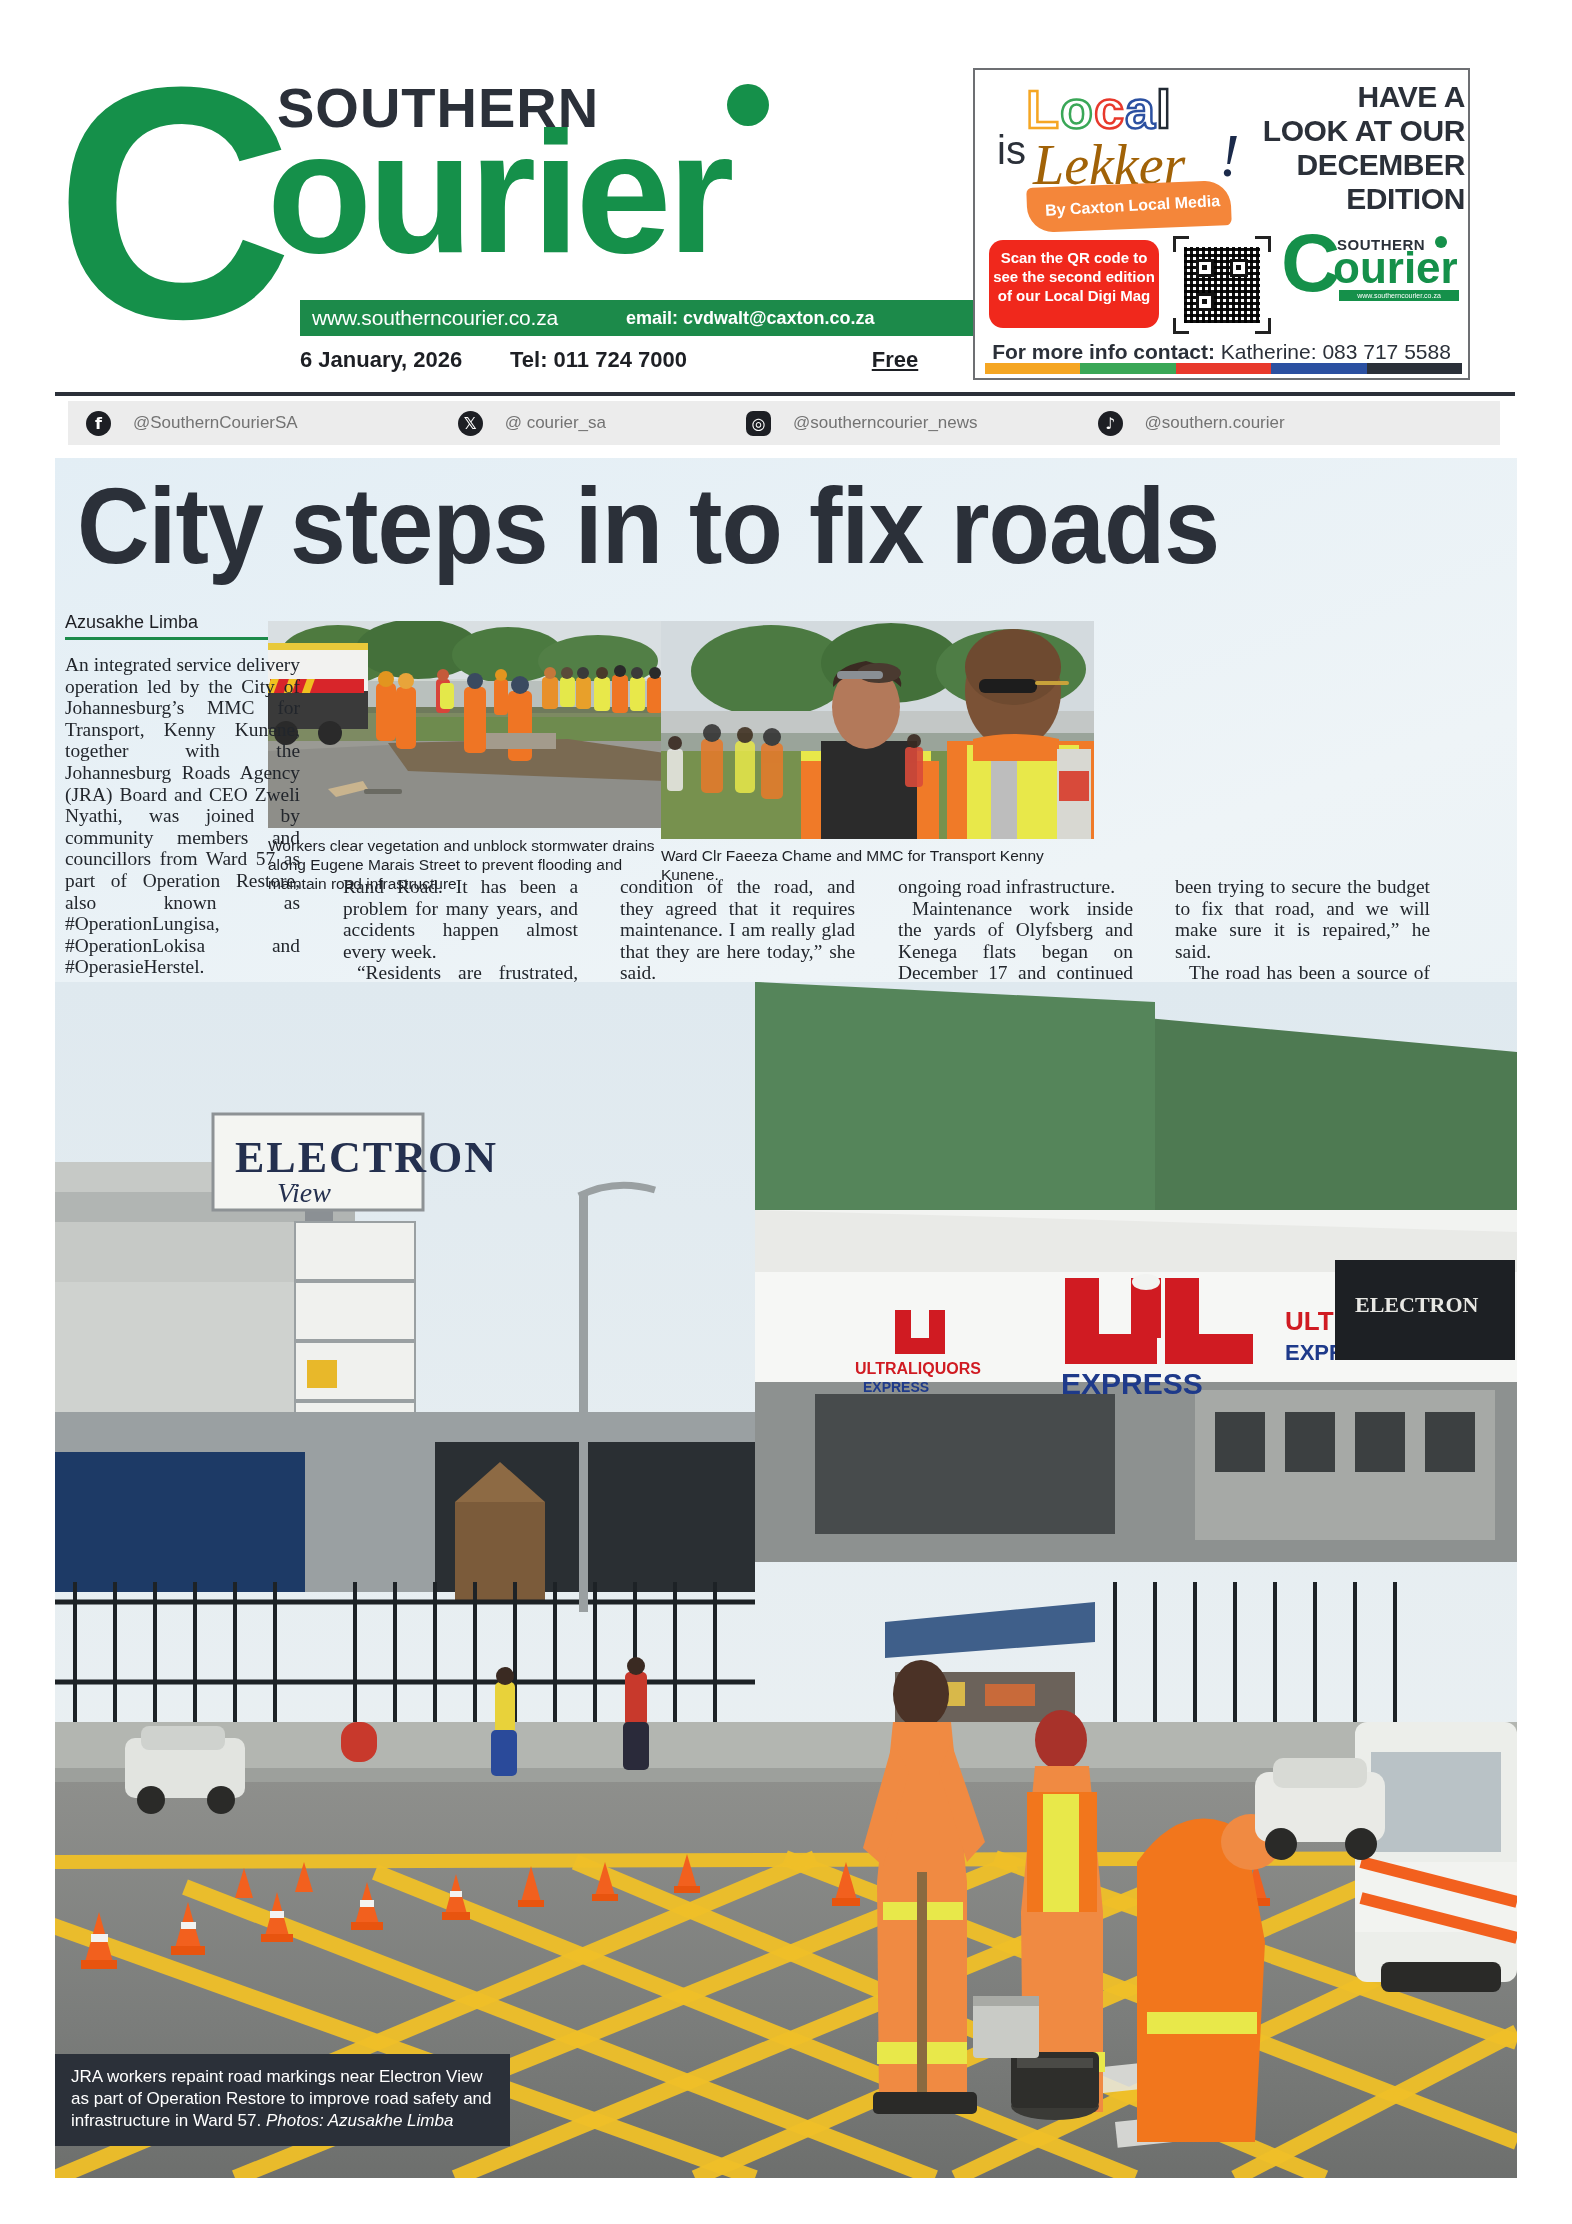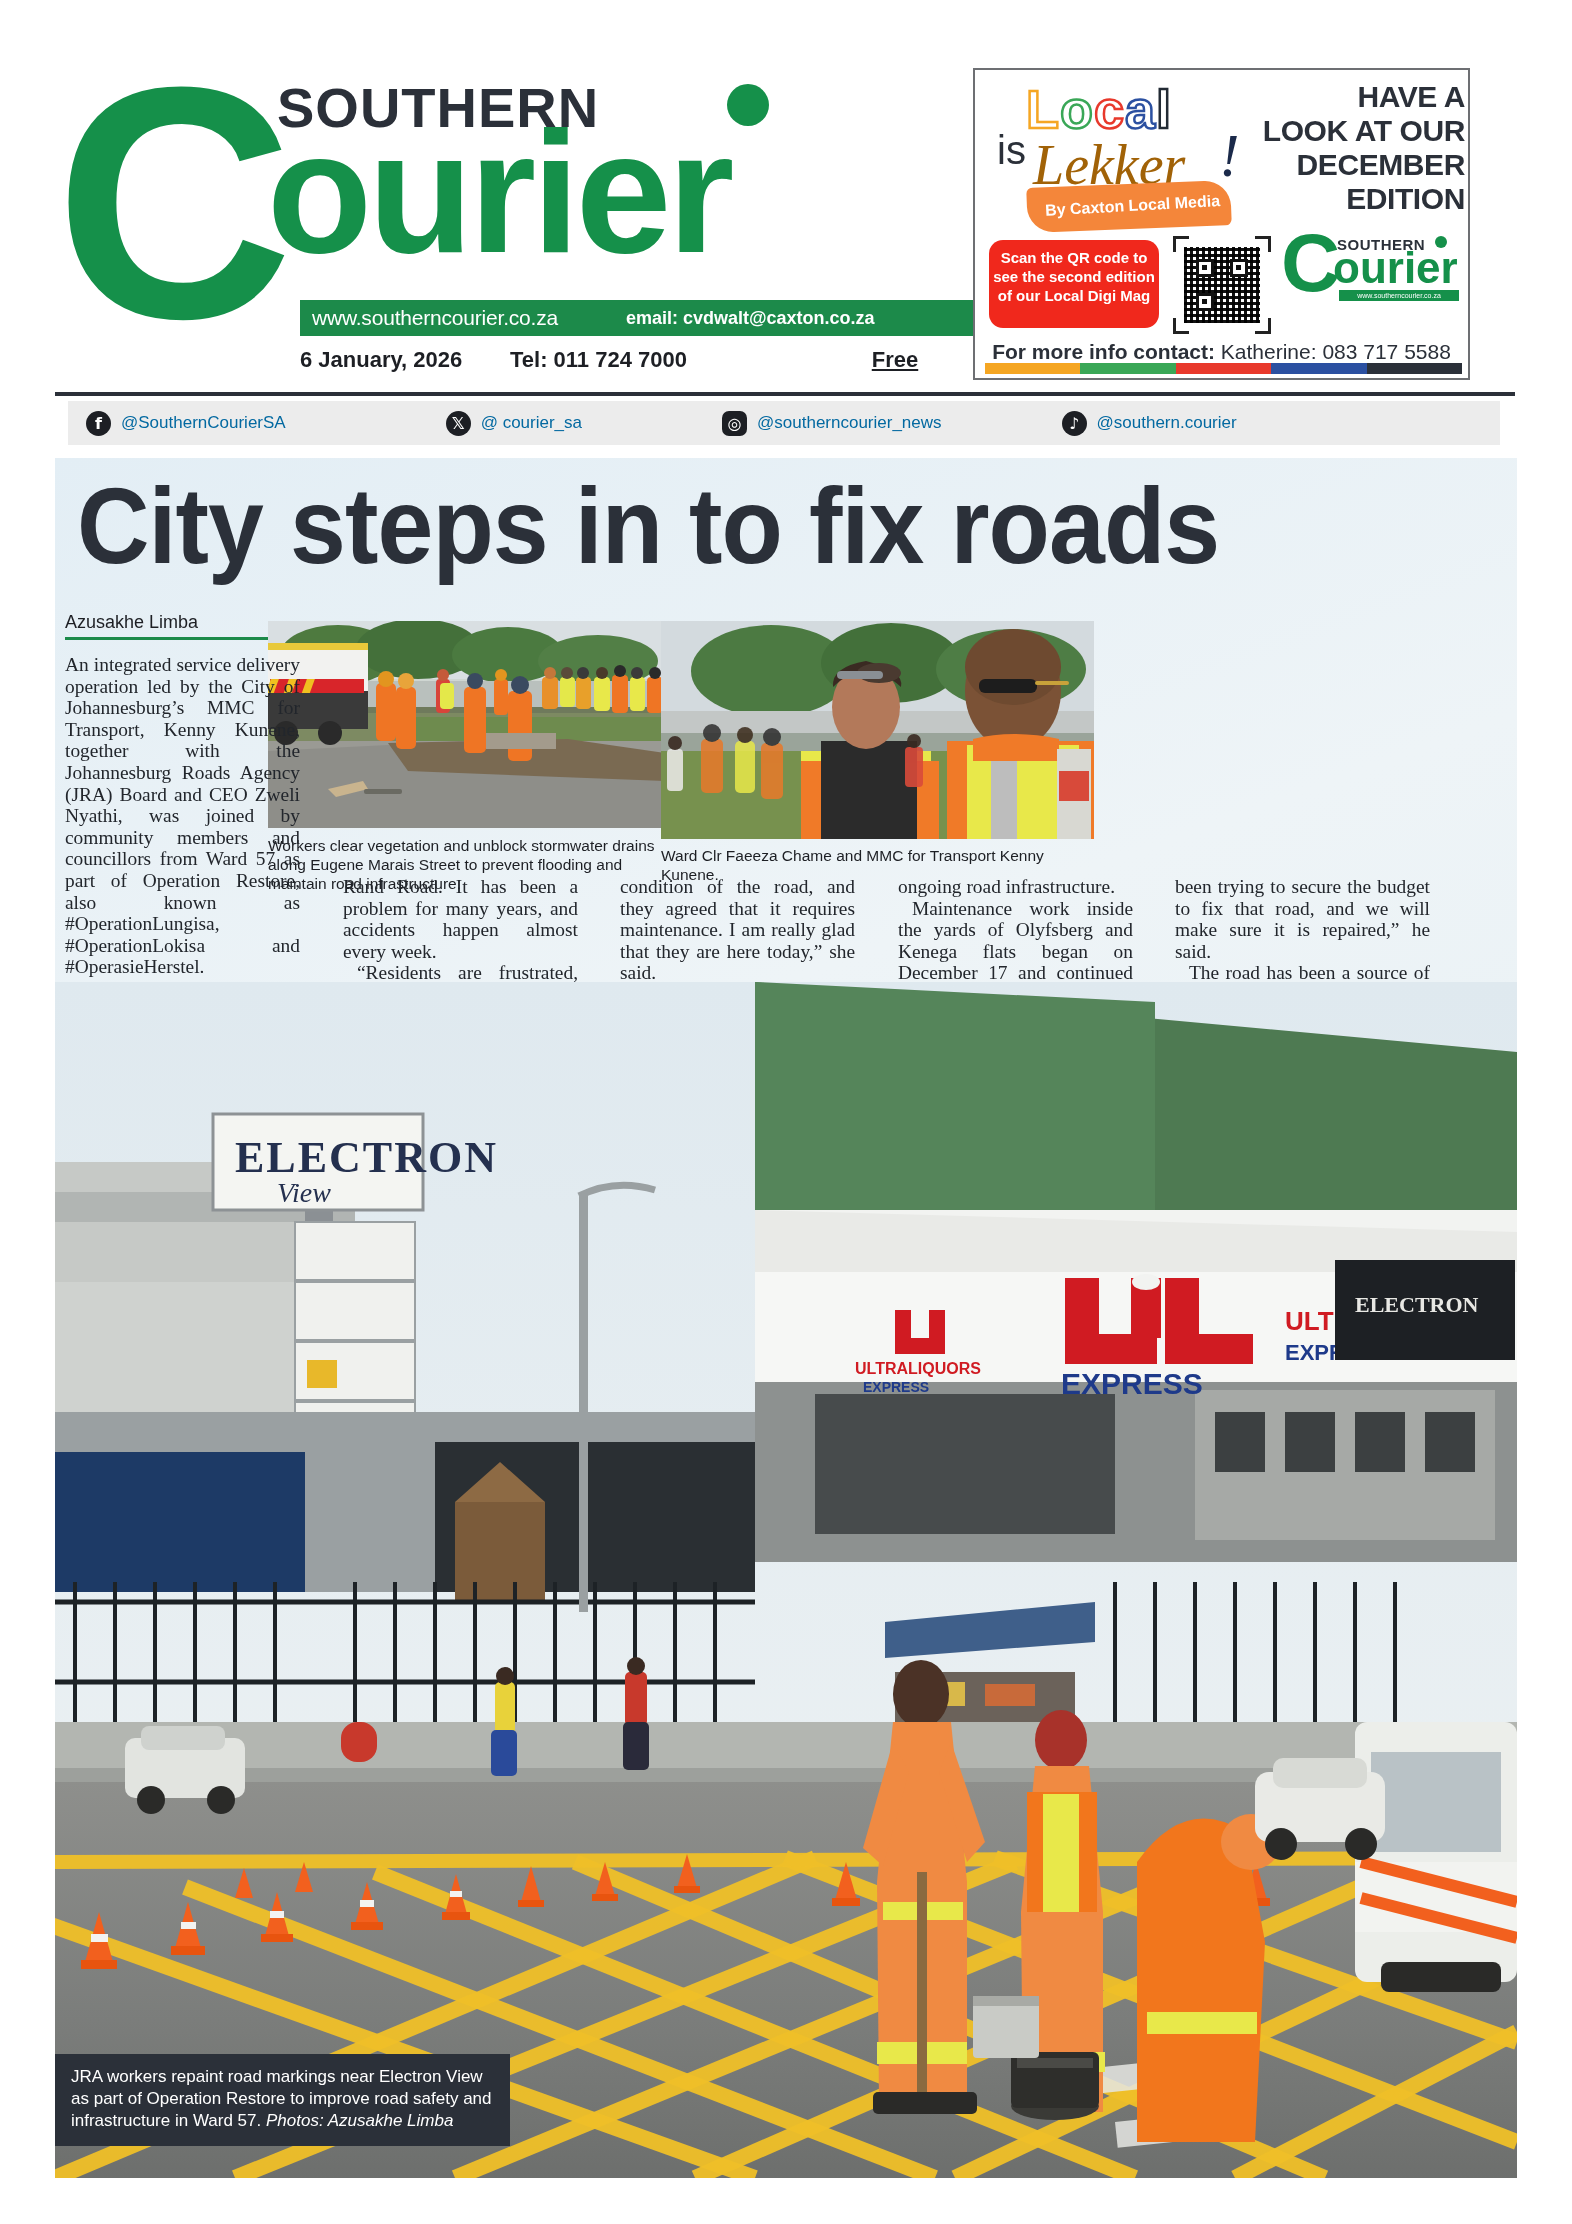--- a/index.html
+++ b/index.html
@@ -294,21 +294,21 @@
     background: #1d1f24;
     color: #ffffff;
     border-radius: 50%;
     font-size: 16px;
     font-weight: bold;
     display: flex; align-items: center; justify-content: center;
     margin-right: 10px;
     font-family: "DejaVu Sans", sans-serif;
   }
   .social-icon.ig { border-radius: 7px; }
-  .social-label { font-size: 17px; color: #0369a1; }
+  .social-label { font-size: 17px; color: #737373; margin-left: 12px; }
 
   .rule-top {
     position: absolute; left: 55px; top: 392px;
     width: 1460px; height: 4px; background: #2b3039;
   }
 
   
   .content {
     position: absolute;
     left: 55px; top: 458px;

